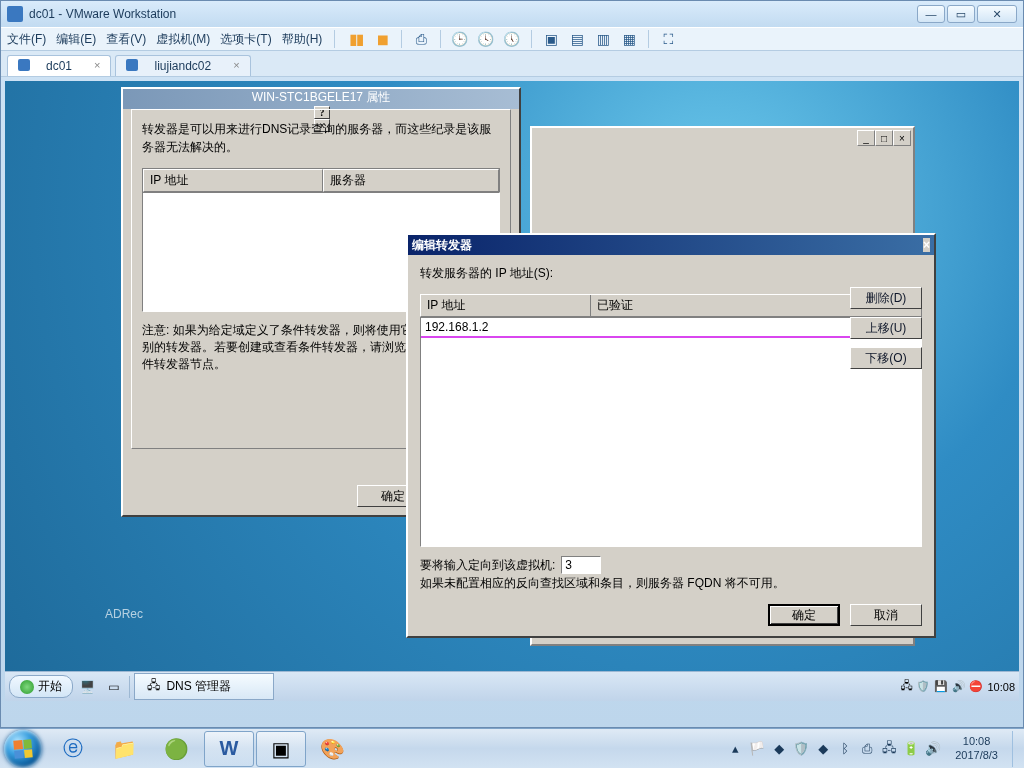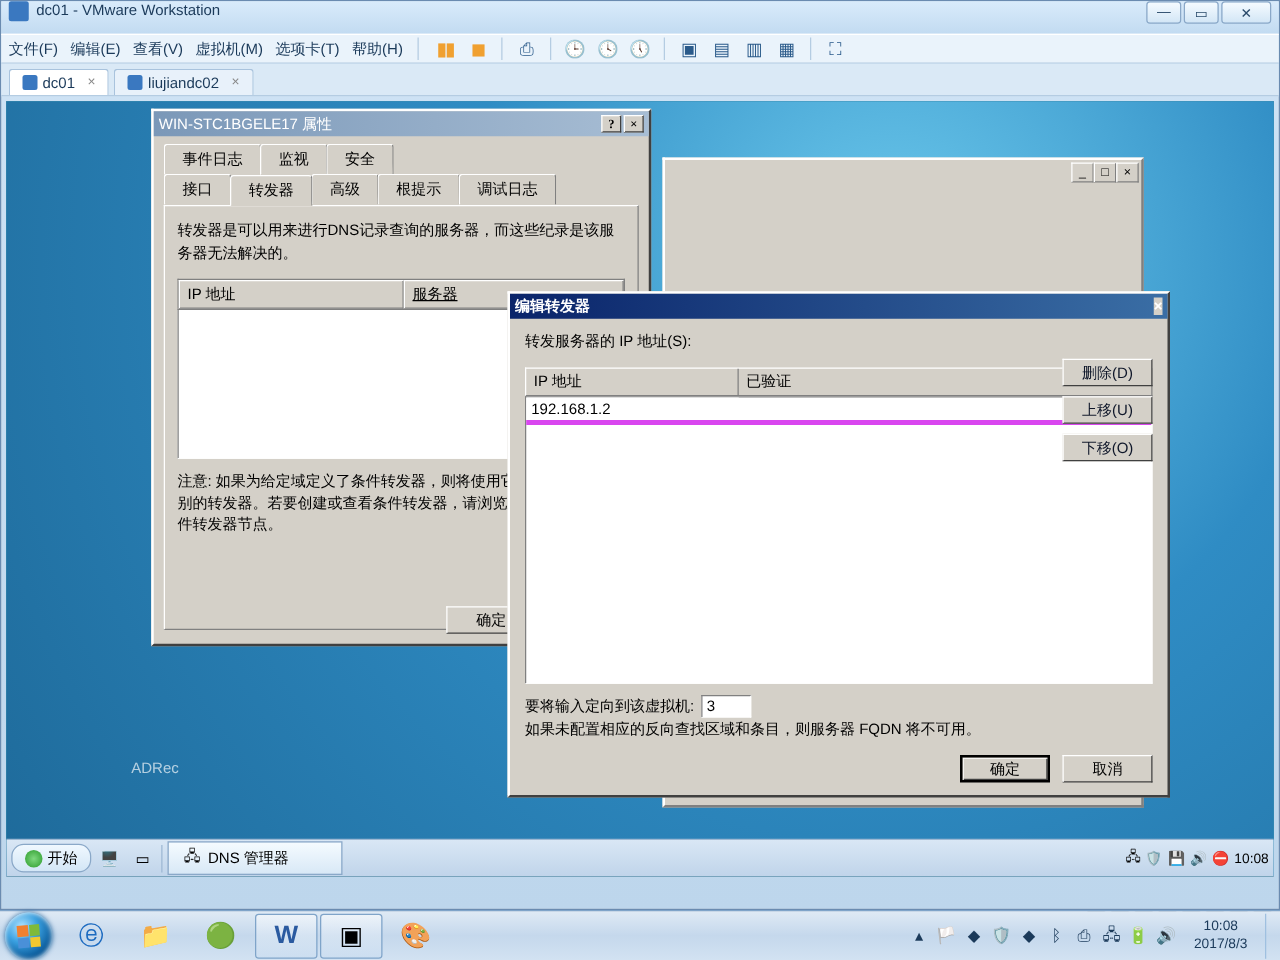--- a/index.html
+++ b/index.html
@@ -1,35 +1,35 @@
 <!DOCTYPE html>
 <html><head>
 <meta charset="utf-8">
 <style>
 * { box-sizing: border-box; margin: 0; padding: 0; font-family: "Microsoft YaHei", "Segoe UI", Tahoma, sans-serif; }
 body { width: 1024px; height: 768px; overflow: hidden; background: #e8e8e8; position: relative; font-size: 12px; }
 
 
 .vmware-window { position: absolute; left: 0; top: 0; width: 1024px; height: 728px; background: linear-gradient(#cfe3f5, #bdd6ec); border: 1px solid #6a8bb0; }
-.vmware-titlebar { height: 26px; display: flex; padding: 0 6px; background: linear-gradient(#d9ebfb, #c2dbf1); }
+.vmware-titlebar { height: 26px; display: flex; align-items: center; padding: 0 6px; background: linear-gradient(#d9ebfb, #c2dbf1); }
 .vmware-icon { width: 16px; height: 16px; background: #3a78c0; border-radius: 2px; margin-right: 6px; }
 .vmware-title { flex: 1; color: #1b3a5a; font-size: 12px; }
 .win7-controls { display: flex; gap: 2px; }
 .win7-btn { width: 28px; height: 18px; border: 1px solid #8aa8c8; border-radius: 3px; background: linear-gradient(#f5fbff,#d3e6f6); display:flex; align-items:center; justify-content:center; font-size:11px; color:#2a4a6a; cursor: default;}
 .win7-btn.close { width: 40px; }
 
 .vmware-menubar { height: 24px; background: #eaf3fb; border-top:1px solid #fff; border-bottom:1px solid #b4cce2; display:flex; align-items:center; padding:0 6px; gap: 10px; color:#1b3a5a; }
 .vmware-menubar span { cursor: default; }
 .vmware-menubar .sep { width:1px; height:18px; background:#b4cce2; margin:0 2px;}
 .vmware-toolbar-icons { display:flex; align-items:center; gap:8px; }
 .tb-icon { width:18px; height:18px; display:flex; align-items:center; justify-content:center; color:#2a5a8a; font-size:14px; border:1px solid transparent; }
 .tb-icon.orange { color:#f0a030; font-weight:bold; letter-spacing:-1px;}
 
 .vmware-tabbar { height: 26px; background:#dae9f6; border-bottom:1px solid #b4cce2; display:flex; align-items:flex-end; padding:0 6px; gap:4px;}
-.vmtab { padding:3px 10px; background:#fff; border:1px solid #a9c3dd; border-bottom:none; border-radius:3px 3px 0 0; display:flex; align-items:center; gap:4px; font-size:12px; color:#1b3a5a;}
+.vmtab { padding:3px 10px; background:#fff; border:1px solid #a9c3dd; border-bottom:none; border-radius:3px 3px 0 0; display:flex; gap:16px; font-size:12px; color:#1b3a5a;}
 .vmtab .mini { width:12px; height:12px; background:#3a78c0; border-radius:2px;}
 .vmtab .x { margin-left:6px; color:#888; font-size:11px;}
 .vmtab.inactive { background:#e8f1fa;}
 
 .vm-content { position: absolute; left:4px; right:4px; top:80px; bottom:26px; background:#000; }
 
 
 .guest { position:absolute; inset:0; background:#3faad8; overflow:hidden;}
 .guest-wallpaper { position:absolute; inset:0; background: radial-gradient(circle at 70% 20%, #6cc9ec 0%, #2f8cc4 40%, #1e6a9a 100%);}
 .guest-decoration { position:absolute; left:100px; bottom:80px; color:#ffffffaa; font-size:12px;}
@@ -44,52 +44,52 @@
 
 .bg-console { position:absolute; left:525px; top:45px; width:385px; height:520px; background:#d4d0c8; border:2px solid #fff; border-right-color:#808080; border-bottom-color:#808080;}
 .bg-console .tb2 { position:absolute; right:2px; top:2px; display:flex; gap:0;}
 .bg-console .tb2 div { width:18px; height:16px; background:#d4d0c8; border:1px solid #fff; border-right-color:#808080; border-bottom-color:#808080; font-size:10px; display:flex; align-items:center; justify-content:center; font-family:Marlett, sans-serif;}
 .bg-console-inner { position:absolute; left:6px; top:108px; right:6px; bottom:40px; background:#fff; border:1px solid #808080; border-right-color:#fff; border-bottom-color:#fff;}
 .bg-console-bottom { position:absolute; left:6px; right:6px; bottom:6px; height:28px; background:#d4d0c8; border-top:1px solid #fff; display:flex; align-items:center; justify-content:flex-end; gap:6px; padding-right:6px;}
 .bg-console-bottom .hicon { width:18px; height:18px; border-radius:50%; background:radial-gradient(#6bb0f0,#1b6ac0); color:#fff; display:flex; align-items:center; justify-content:center; font-weight:bold;}
 
 
 .props-dialog { position:absolute; left:116px; top:6px; width:400px; height:430px; background:#d4d0c8; border:2px solid; border-color:#fff #404040 #404040 #fff;}
-.dlg-titlebar { height:20px; background:linear-gradient(90deg,#7b98b8,#a7bdd4); color:#fff; display:flex; align-items:center; padding:0 4px; font-size:12px;}
+.dlg-titlebar { height:20px; background:linear-gradient(90deg,#7b98b8,#a7bdd4); color:#fff; display:flex; align-items:center; padding:0 4px; font-size:12px;flex-direction:column;}
 .dlg-titlebar .flex { flex:1;}
 .dlg-titlebar .tbtn { width:16px; height:14px; background:#d4d0c8; border:1px solid; border-color:#fff #404040 #404040 #fff; margin-left:2px; color:#000; font-size:10px; display:flex; align-items:center; justify-content:center; font-family: Marlett, Tahoma; font-weight:bold;}
 .tabs-row { padding:6px 8px 0 8px;}
 .tab-strip { display:flex; font-size:12px;}
 .tab-strip .tab { padding:3px 14px; background:#d4d0c8; border:1px solid; border-color:#fff #808080 #d4d0c8 #fff; border-radius:3px 3px 0 0; margin-right:-1px; position:relative;}
 .tab-strip .tab.active { background:#d4d0c8; border-bottom-color:#d4d0c8; z-index:2; top:1px;}
 .tab-strip.row2 { margin-top:-1px;}
 .tab-body { margin:0 8px 8px 8px; padding:10px; border:1px solid; border-color:#fff #808080 #808080 #fff; height:340px; position:relative;}
 .desc { font-size:12px; line-height:1.5; }
 .list-header { margin-top:12px; display:flex; background:#d4d0c8; border:1px solid #808080; border-bottom:none; font-size:12px;}
 .list-header div { padding:2px 6px; border:1px solid; border-color:#fff #808080 #808080 #fff;}
 .list-header .c1 { width:180px;}
-.list-header .c2 { flex:1;text-decoration:underline;}
+.list-header .c2 { flex:1;}
 .list-box { height:120px; background:#fff; border:1px solid; border-color:#808080 #fff #fff #808080;}
 .chk-row { margin-top:14px; display:flex; align-items:center; gap:6px; color:#808080; font-size:12px;}
 .chk-row .chk { width:13px; height:13px; border:1px solid #808080; background:#d4d0c8;}
 .note { margin-top:10px; font-size:12px; line-height:1.4;}
 .dlg-buttons { position:absolute; right:10px; bottom:8px; display:flex; gap:8px;}
 .btn { min-width:72px; height:22px; background:#d4d0c8; border:1px solid; border-color:#fff #404040 #404040 #fff; font-size:12px; display:flex; align-items:center; justify-content:center; padding:0 8px;}
 
 
 .edit-dialog { position:absolute; left:358px; top:152px; width:530px; height:405px; background:#d4d0c8; border:2px solid; border-color:#fff #404040 #404040 #fff;margin-left:43px;}
 .edit-titlebar { height:20px; background:linear-gradient(90deg,#0a246a,#3a6ea5); color:#fff; display:flex; align-items:center; padding:0 4px; font-size:12px; font-weight:bold;}
 .edit-body { padding:10px 12px; font-size:12px;}
 .edit-list-hdr { display:flex; margin-top:6px; background:#d4d0c8; border:1px solid; border-color:#fff #808080 #808080 #fff; font-size:12px;}
 .edit-list-hdr div { padding:2px 6px; border-right:1px solid #808080;}
 .edit-list-hdr .h1 { width:170px;}
 .edit-list-hdr .h2 { width:165px;}
 .edit-list-hdr .h3 { flex:1; border-right:none;}
 .edit-list { height:230px; background:#fff; border:1px solid; border-color:#808080 #fff #fff #808080;}
-.edit-row { display:flex; border-bottom:4px solid #d946ef;}
+.edit-row { display:flex; border-bottom:2px solid #d946ef;}
 .edit-input { width:170px; border:none; padding:2px 4px; font-size:12px; outline:none;}
 .side-btns { position:absolute; right:12px; top:52px; display:flex; flex-direction:column; gap:8px;}
 .side-btns .btn { color:#0f172a;}
 .timeout-row { position:absolute; left:12px; bottom:62px; display:flex; align-items:center; gap:6px; font-size:12px;}
 .timeout-row input { width:40px; height:18px; border:1px solid; border-color:#808080 #fff #fff #808080; padding:0 3px; font-size:12px;}
 .warn-row { position:absolute; left:12px; bottom:44px; font-size:12px;}
 .edit-btns { position:absolute; right:12px; bottom:10px; display:flex; gap:10px;}
 .edit-btns .btn.def { border:2px solid #000; border-color:#000; box-shadow: inset 1px 1px #fff, inset -1px -1px #404040;}
 
 
@@ -178,34 +178,20 @@
           <div class="hicon">?</div>
         </div>
       </div>
 
       <div class="props-dialog">
         <div class="dlg-titlebar">
           <span class="flex">WIN-STC1BGELE17 属性</span>
           <div class="tbtn">?</div>
           <div class="tbtn">×</div>
         </div>
-        <div class="tabs-row">
-          <div class="tab-strip">
-            <div class="tab">事件日志</div>
-            <div class="tab">监视</div>
-            <div class="tab">安全</div>
-          </div>
-          <div class="tab-strip row2">
-            <div class="tab">接口</div>
-            <div class="tab active">转发器</div>
-            <div class="tab">高级</div>
-            <div class="tab">根提示</div>
-            <div class="tab">调试日志</div>
-          </div>
-        </div>
         <div class="tab-body">
           <div class="desc">转发器是可以用来进行DNS记录查询的服务器，而这些纪录是该服务器无法解决的。</div>
           <div class="list-header">
             <div class="c1">IP 地址</div>
             <div class="c2">服务器</div>
           </div>
           <div class="list-box"></div>
           <div class="note">注意: 如果为给定域定义了条件转发器，则将使用它们代替服务器级别的转发器。若要创建或查看条件转发器，请浏览到范围树中的条件转发器节点。</div>
         </div>
         <div class="dlg-buttons">

